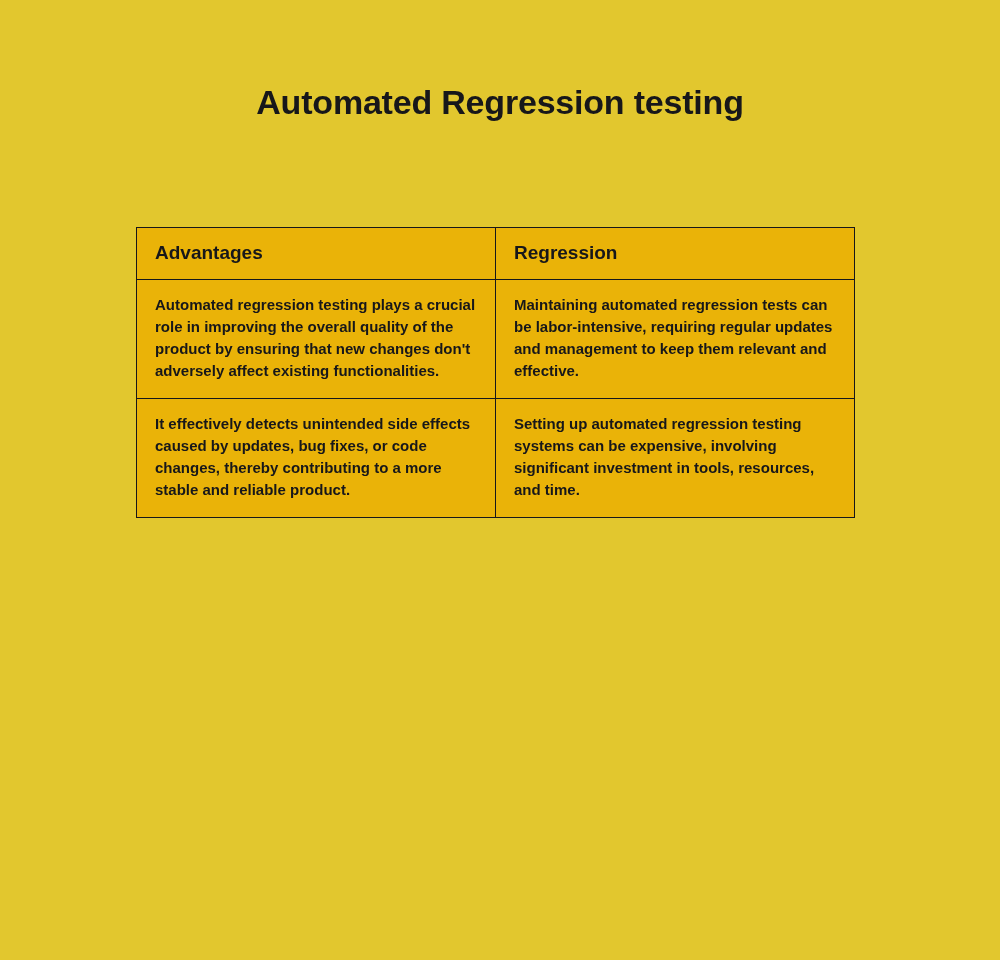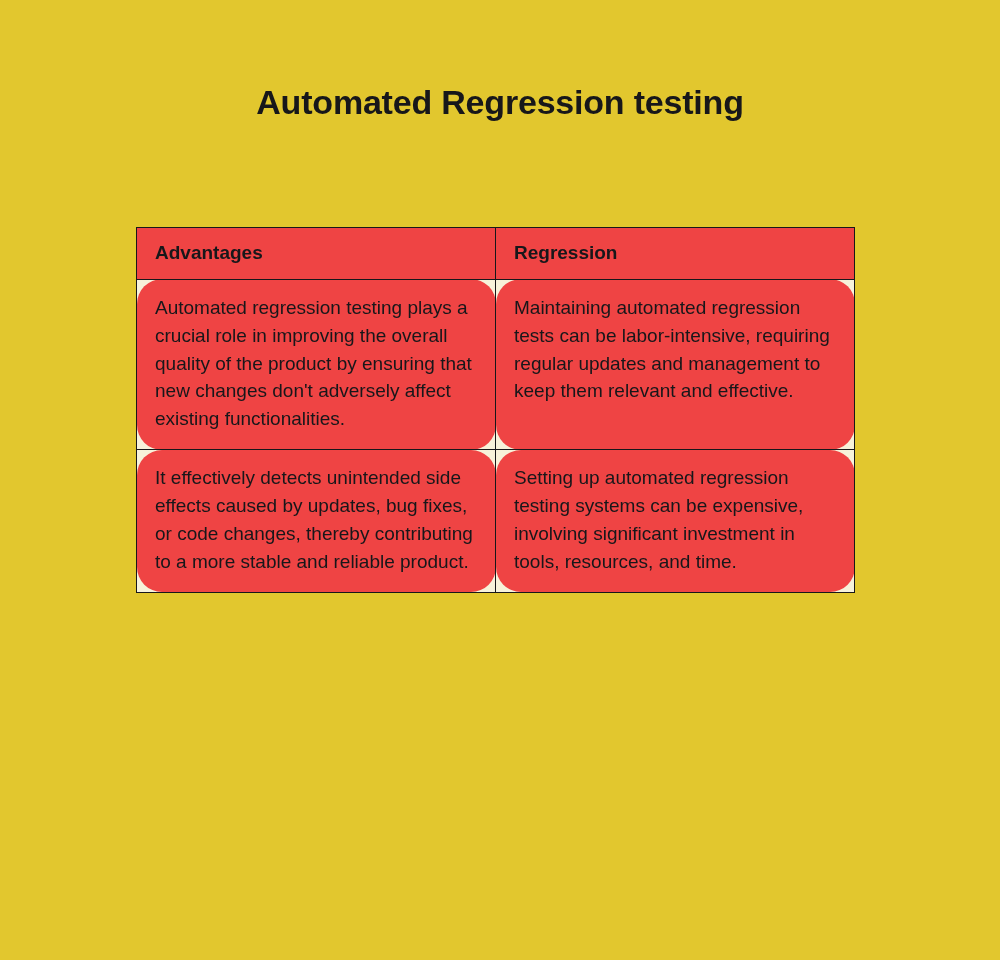--- a/index.html
+++ b/index.html
@@ -39,38 +39,37 @@
     border-collapse: collapse;
     table-layout: fixed;
     background: #f7f2da;
     border: 1.6px solid #17171a;
   }
   .comparison-table col.col-adv { width: 359px; }
   .comparison-table col.col-lim { width: 359px; }
   .comparison-table th,
   .comparison-table td {
     border: 1.6px solid #17171a;
-    background: #ef4444;
+    background: #eab308;
     vertical-align: top;
     text-align: left;
     color: #17171a;
     padding: 14px 18px 16px 18px;
   }
   .comparison-table th {
     font-size: 19px;
     font-weight: bold;
     line-height: 1.3;
     padding-top: 13px;
     padding-bottom: 13px;
   }
   .comparison-table td {
-    font-size: 19px;
-    font-weight: normal;
+    font-size: 15px;
+    font-weight: bold;
     line-height: 1.47;
-    border-radius: 25px;
   }
   .cell-empty {
     min-height: 170px;
   }
 </style>
 </head>
 <body>
 
 <div class="page">
 

